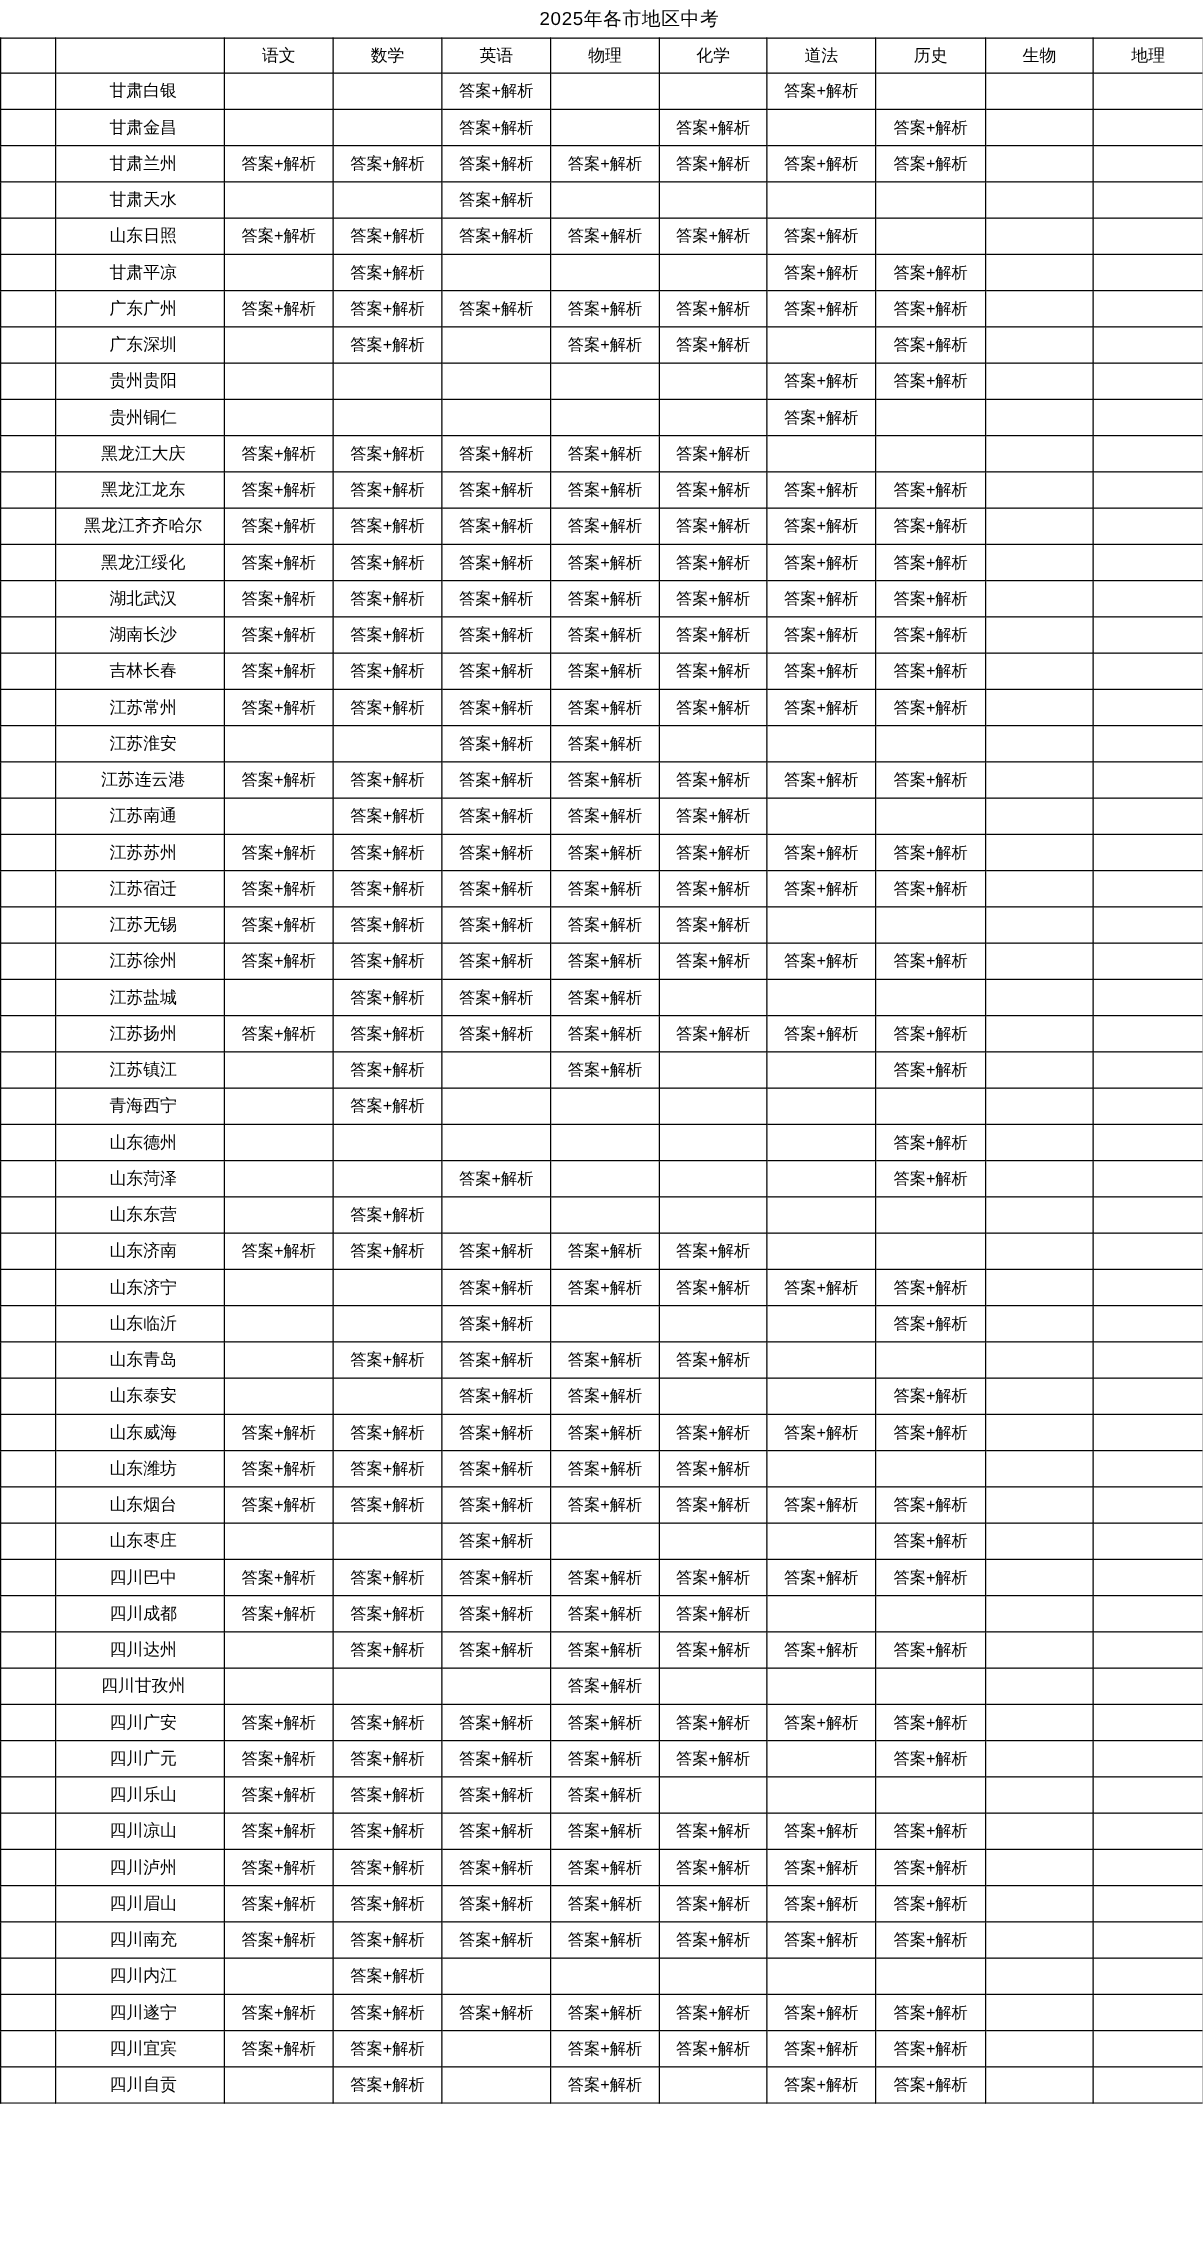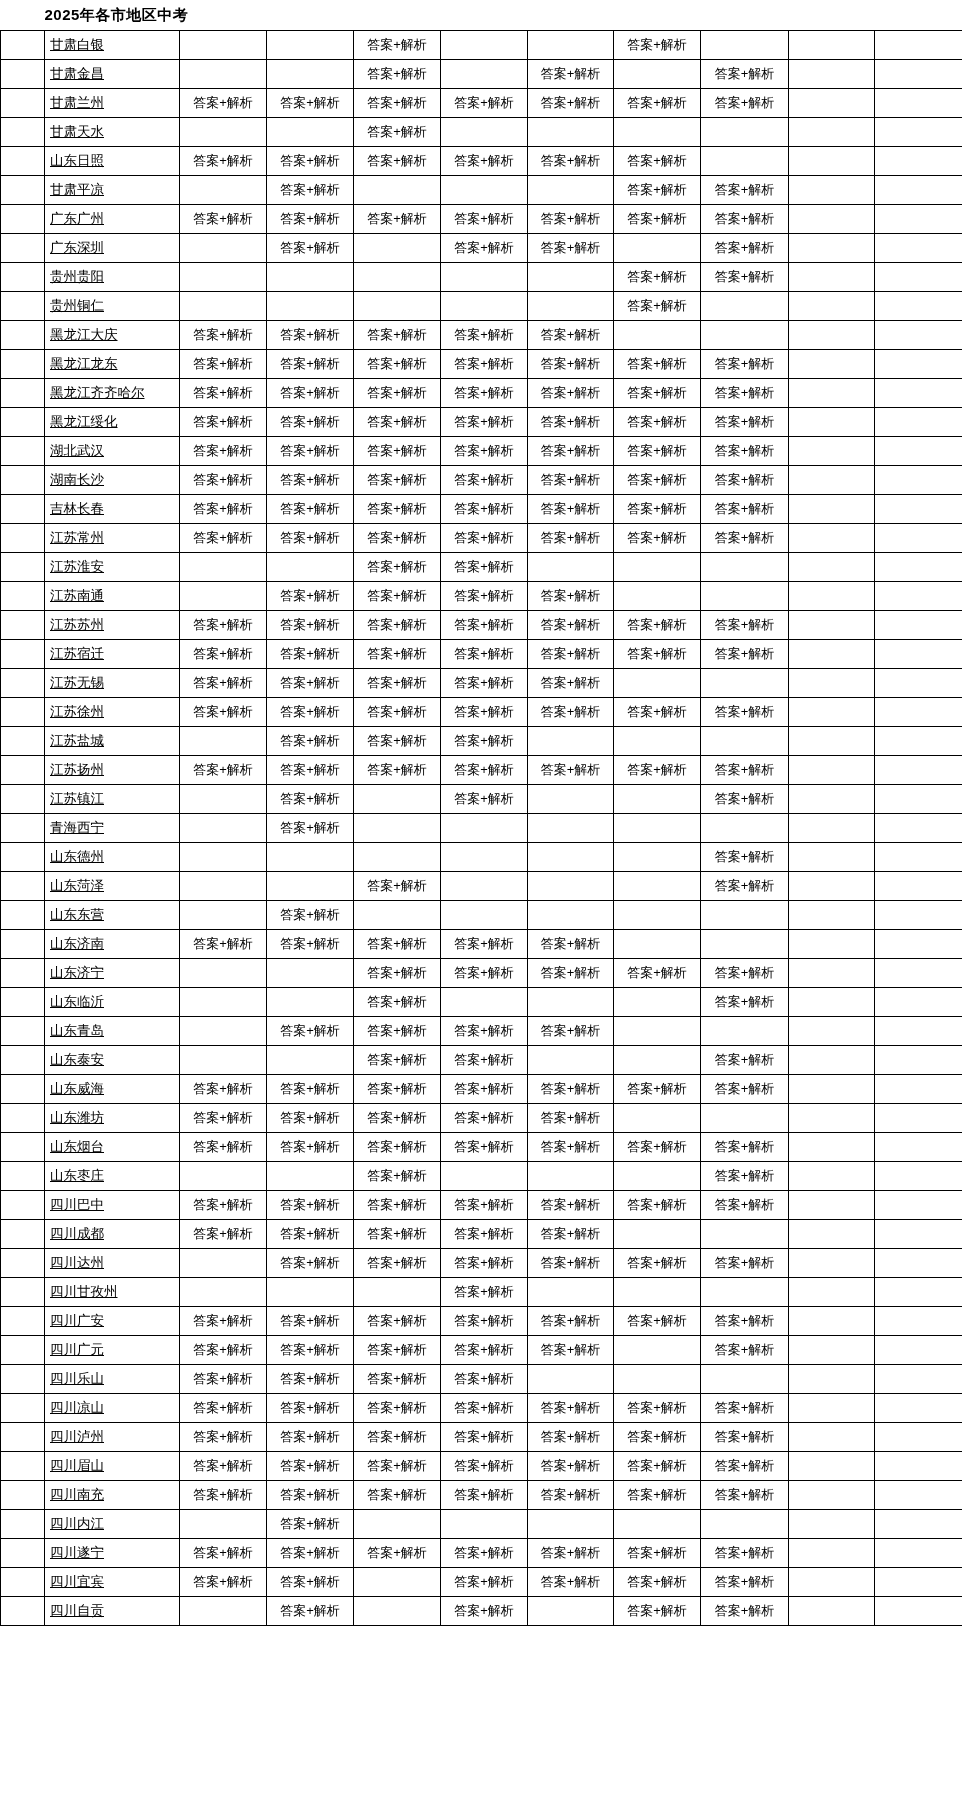--- a/index.html
+++ b/index.html
@@ -17,23 +17,23 @@
     border-collapse: collapse;
     table-layout: fixed;
   }
   
   tr.title-row td {
     border: none;
     height: 30px;
     padding: 0;
   }
   td.title-cell {
-    text-align: left;
+    text-align: center;
     vertical-align: middle;
-    font-weight: bold;
+    font-weight: normal;
     font-size: 15px;
     letter-spacing: 0.5px;
   }
   
   tr.header-row th,
   tr.data-row td {
     border: 1px solid #000000;
     padding: 0;
     overflow: hidden;
     white-space: nowrap;
@@ -45,24 +45,23 @@
     font-weight: normal;
     font-size: 13.5px;
     text-align: center;
   }
   tr.data-row td {
     height: 28px;
     font-size: 13px;
     text-align: center;
   }
   tr.data-row td.city-cell {
-    text-align: left;
+    text-align: center;
     padding-left: 5px;
     font-size: 13.5px;
-    text-decoration: underline;
   }
   tr.data-row td.answer-cell {
     cursor: pointer;
   }
 </style>
 </head>
 <body>
 
 <table class="sheet">
   <colgroup>
@@ -76,20 +75,33 @@
       <col style="width:87px">
     <col style="width:88px">
       <col style="width:86px">
       <col style="width:88px">
   </colgroup>
   <tbody>
     <tr class="title-row">
       <td></td>
       <td class="title-cell" colspan="10">2025年各市地区中考</td>
     </tr>
+    <tr class="header-row">
+      <th></th>
+      <th></th>
+      <th>语文</th>
+      <th>数学</th>
+      <th>英语</th>
+      <th>物理</th>
+      <th>化学</th>
+      <th>道法</th>
+      <th>历史</th>
+      <th>生物</th>
+      <th>地理</th>
+    </tr>
   </tbody>
   <tbody id="table-body">
       <tr class="data-row">
         <td></td>
         <td class="city-cell">甘肃白银</td>
         <td></td>
         <td></td>
         <td class="answer-cell">答案+解析</td>
         <td></td>
         <td></td>
@@ -322,20 +334,33 @@
       <tr class="data-row">
         <td></td>
         <td class="city-cell">江苏淮安</td>
         <td></td>
         <td></td>
         <td class="answer-cell">答案+解析</td>
         <td class="answer-cell">答案+解析</td>
         <td></td>
         <td></td>
         <td></td>
+        <td></td>
+        <td></td>
+      </tr>
+      <tr class="data-row">
+        <td></td>
+        <td class="city-cell">江苏连云港</td>
+        <td class="answer-cell">答案+解析</td>
+        <td class="answer-cell">答案+解析</td>
+        <td class="answer-cell">答案+解析</td>
+        <td class="answer-cell">答案+解析</td>
+        <td class="answer-cell">答案+解析</td>
+        <td class="answer-cell">答案+解析</td>
+        <td class="answer-cell">答案+解析</td>
         <td></td>
         <td></td>
       </tr>
       <tr class="data-row">
         <td></td>
         <td class="city-cell">江苏南通</td>
         <td></td>
         <td class="answer-cell">答案+解析</td>
         <td class="answer-cell">答案+解析</td>
         <td class="answer-cell">答案+解析</td>

